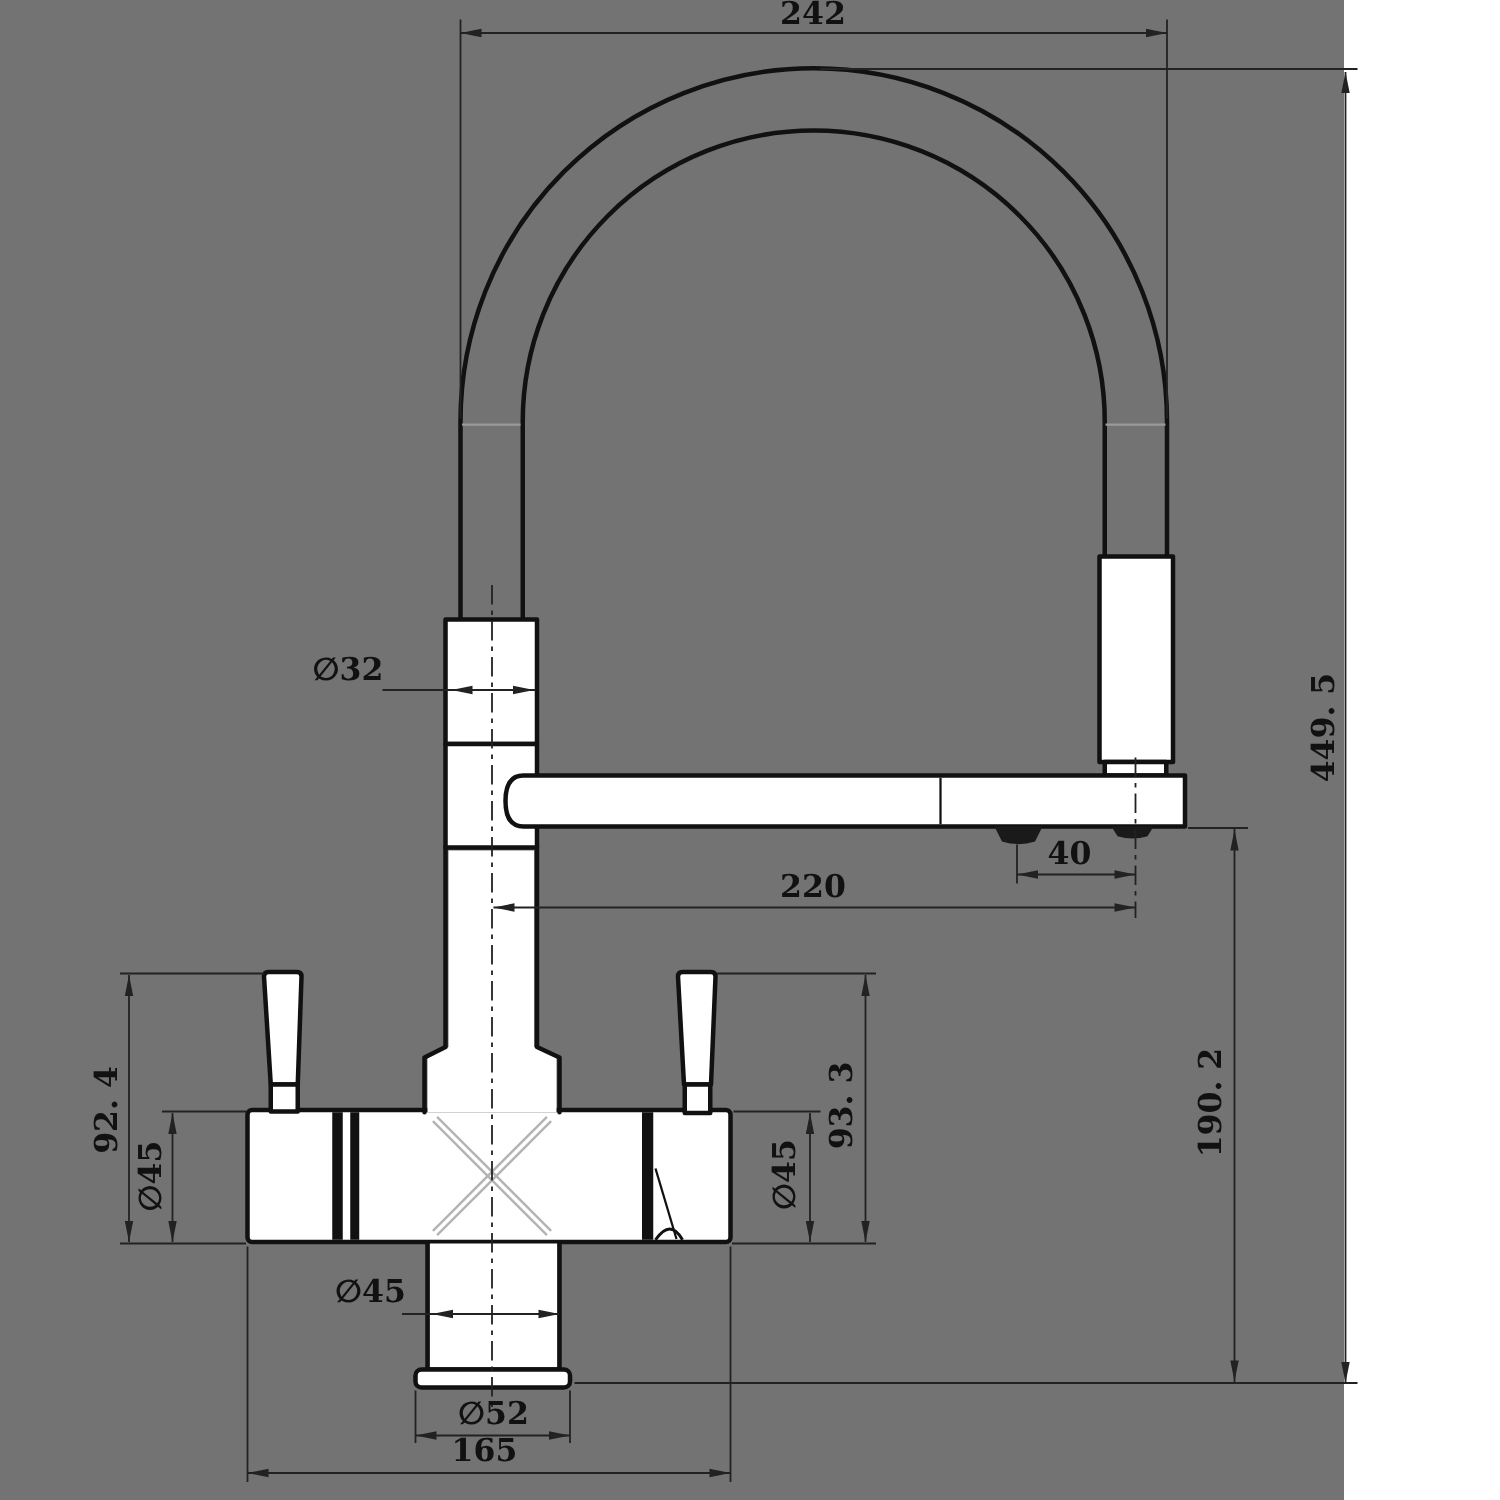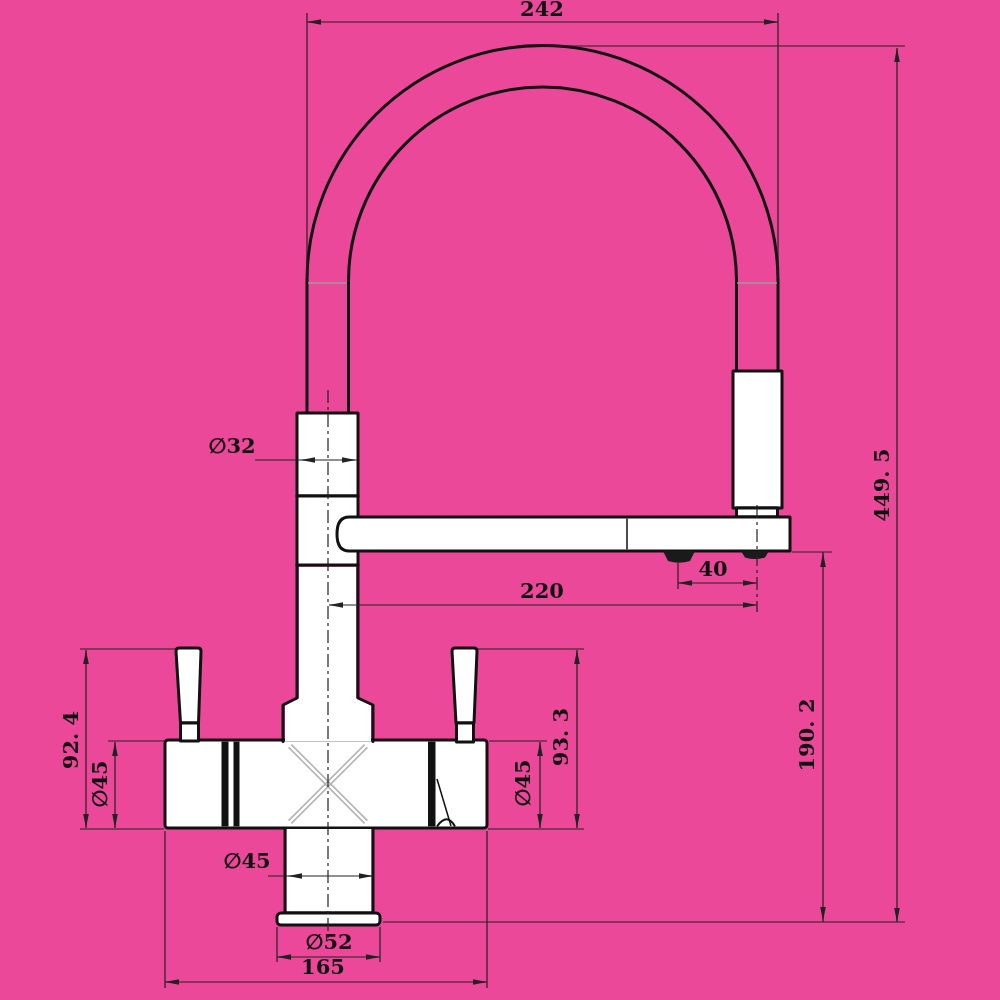--- a/index.html
+++ b/index.html
@@ -4,24 +4,24 @@
 <style>
   html, body {
     margin: 0;
     padding: 0;
     background: #ffffff;
     width: 1000px;
     height: 1000px;
     overflow: hidden;
   }
   .drawing-stage {
-    width: 1000px;
+    width: 896px;
     height: 1000px;
     position: relative;
-    background: #ec4899;
+    background: #737373;
   }
   svg { display: block; }
   
   .obj   { stroke: #111; stroke-width: 3;   fill: none; stroke-linejoin: round; stroke-linecap: round; }
   .objf  { stroke: #111; stroke-width: 3;   fill: #ffffff; stroke-linejoin: round; }
   .thin  { stroke: #222; stroke-width: 1.2; fill: none; }
   .joint { stroke: #111; stroke-width: 1.5; fill: none; }
   .grayl { stroke: #9a9a9a; stroke-width: 1.5; fill: none; }
   .cross { stroke: #b3b3b3; stroke-width: 1.6; fill: none; }
   .cl    { stroke: #222; stroke-width: 1.2; fill: none; stroke-dasharray: 13 4 3 4; }

